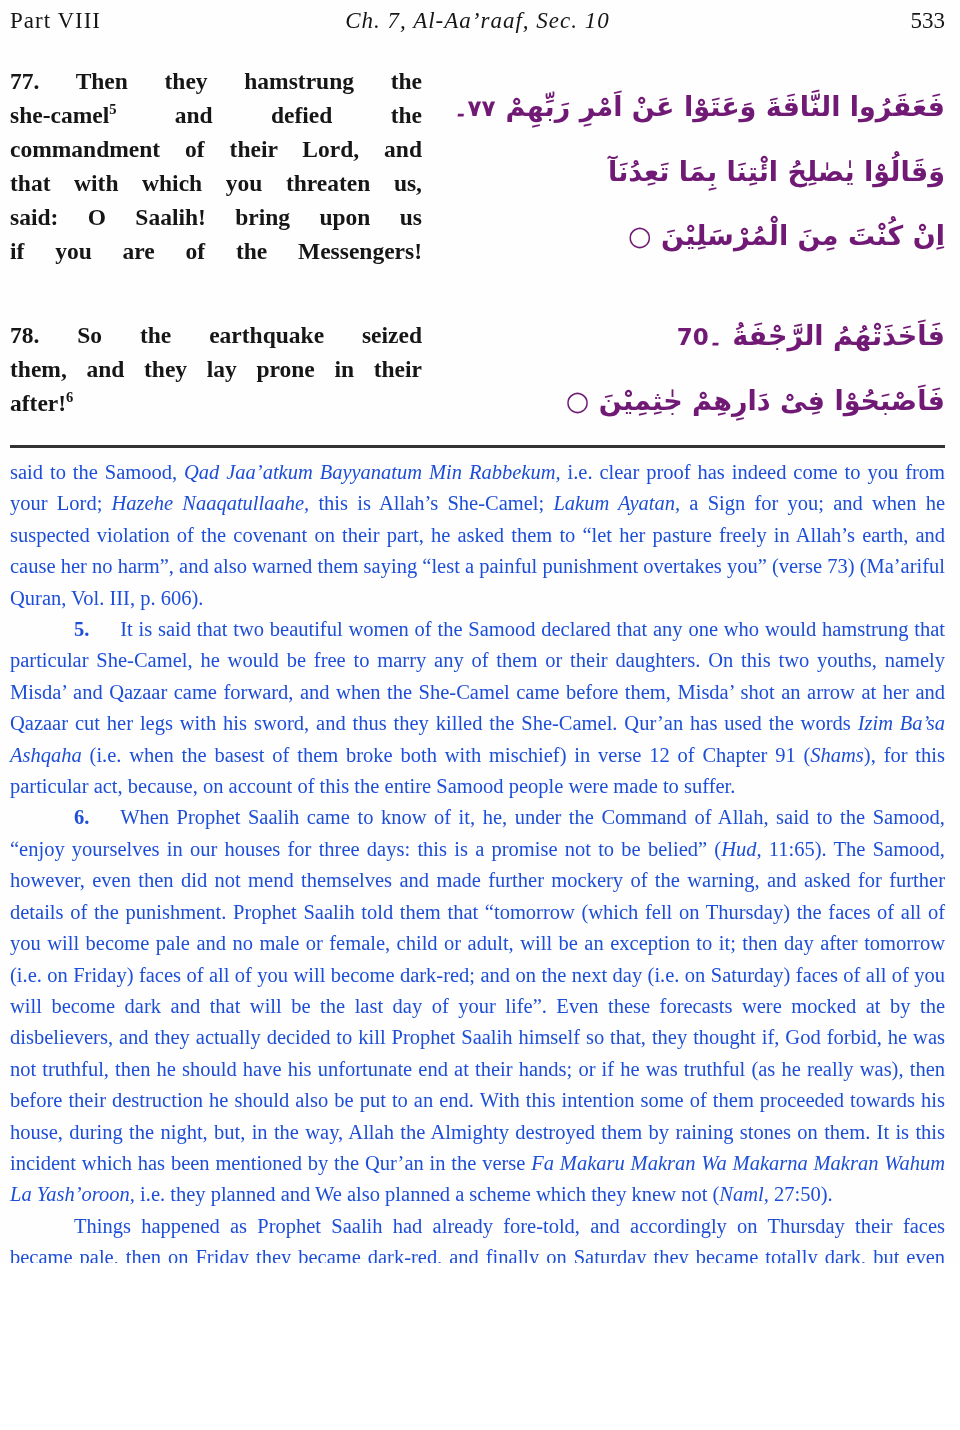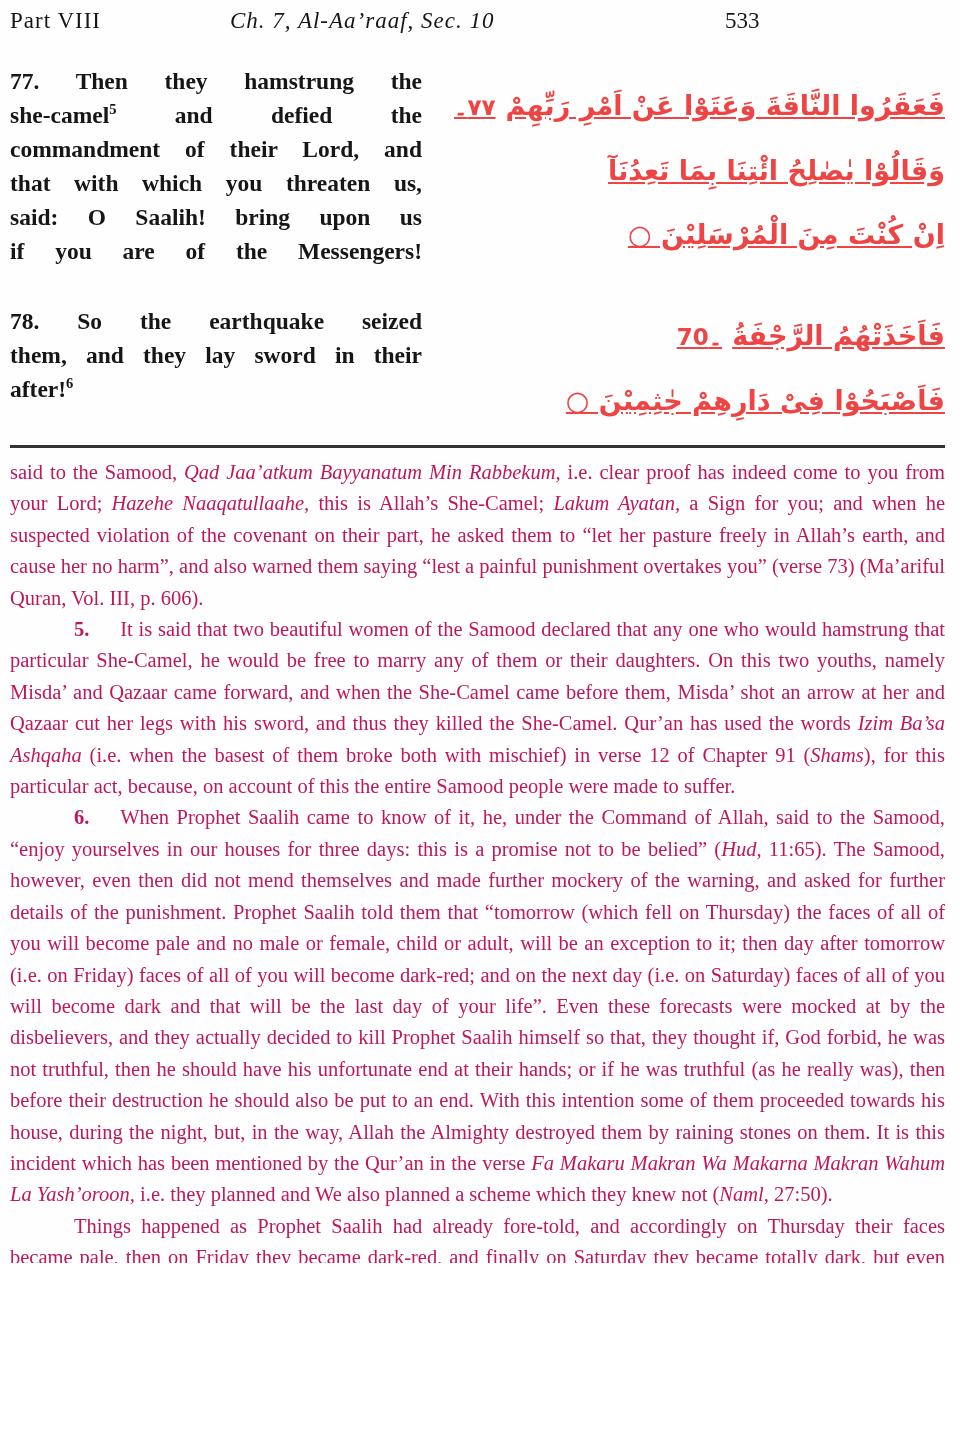--- a/index.html
+++ b/index.html
@@ -10,52 +10,51 @@
     height: 1263px;
     background: #fefefe;
     color: #161616;
     font-family: "Liberation Serif", "DejaVu Serif", serif;
     padding: 8px 15px 0 10px;
     overflow: hidden;
   }
   
   .hdr { display: flex; align-items: baseline; font-size: 23px; }
   .hdr .hl { width: 220px; letter-spacing: 1px; }
-  .hdr .hc { flex: 1; font-style: italic; letter-spacing: 1px; }
-  .hdr .hr { width: 220px; text-align: left; }
+  .hdr .hc { flex: 1; text-align: center; font-style: italic; letter-spacing: 1px; }
+  .hdr .hr { width: 220px; text-align: right; }
   
   .verses { margin-top: 30px; }
-  .verse-row { display: flex; justify-content: space-between; align-items: flex-start; }
+  .verse-row { display: flex; justify-content: space-between; align-items: center; }
   .verse-row.first { margin-bottom: 36px; }
   .eng {
     width: 412px;
     font-weight: bold;
     font-size: 23.5px;
     line-height: 34px;
   }
   .vline { text-align: justify; text-align-last: justify; }
   .eng.last-left .vline:last-child { text-align-last: left; }
   .vline sup { font-size: 0.62em; line-height: 0; }
   .arb {
     width: 442px;
     font-family: "DejaVu Sans", sans-serif;
     font-weight: 700;
     font-size: 27px;
     line-height: 64px;
-    color: #ef4444;
-    text-decoration: underline;
+    color: #701a75;
   }
   .arb.pad-top { padding-top: 10px; }
   .aline { display: flex; justify-content: flex-end; align-items: baseline; direction: ltr; }
   .anum { margin-right: 10px; font-size: 23px; }
   .atext { direction: rtl; unicode-bidi: embed; white-space: nowrap; }
   
   .rule { border: none; border-top: 3px solid #333; margin-top: 12px; }
   
-  .fnotes { margin-top: 9px; font-size: 20.5px; line-height: 31.4px; color: #be185d; }
+  .fnotes { margin-top: 9px; font-size: 20.5px; line-height: 31.4px; color: #1d4ed8; }
   .fnotes p { text-align: justify; }
   .fnotes p.indent { text-indent: 64px; }
   .it { font-style: italic; }
   .bd { font-weight: bold; }
 </style>
 </head>
 <body>
 
 <div class="page">
 
@@ -84,21 +83,21 @@
             <span class="atext">وَقَالُوْا يٰصٰلِحُ ائْتِنَا بِمَا تَعِدُنَآ</span>
           </div>
           <div class="aline">
             <span class="atext">اِنْ كُنْتَ مِنَ الْمُرْسَلِيْنَ ○</span>
           </div>
         </div>
     </div>
     <div class="verse-row">
       <div class="eng last-left">
           <div class="vline"><span>78.  So the earthquake seized</span></div>
-          <div class="vline"><span>them, and they lay sword in their</span></div>
+          <div class="vline"><span>them, and they lay prone in their</span></div>
           <div class="vline"><span>after!</span><sup>6</sup></div>
         </div>
       <div class="arb">
           <div class="aline">
             <span class="anum">70۔</span>
             <span class="atext">فَاَخَذَتْهُمُ الرَّجْفَةُ</span>
           </div>
           <div class="aline">
             <span class="atext">فَاَصْبَحُوْا فِىْ دَارِهِمْ جٰثِمِيْنَ ○</span>
           </div>

